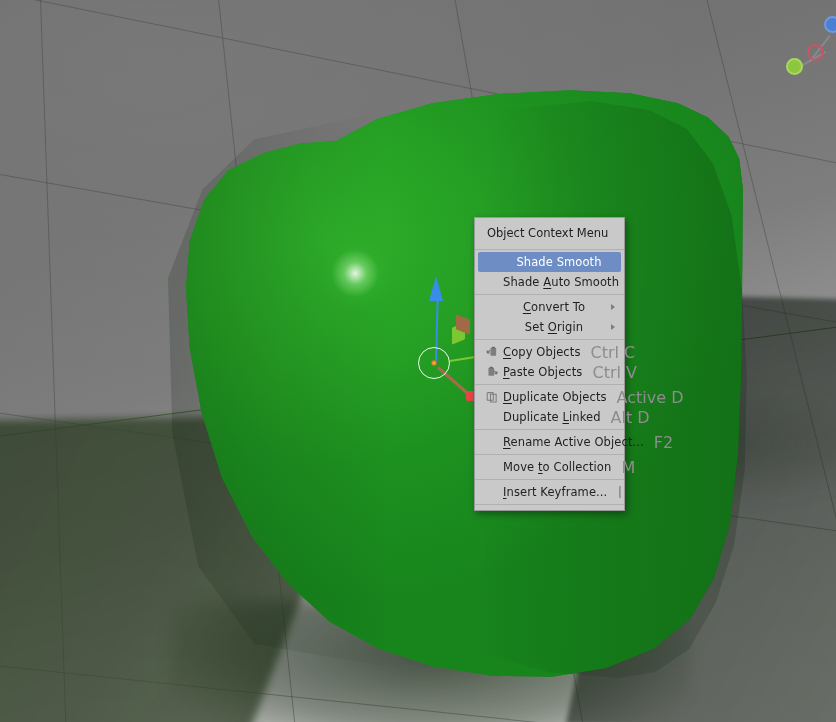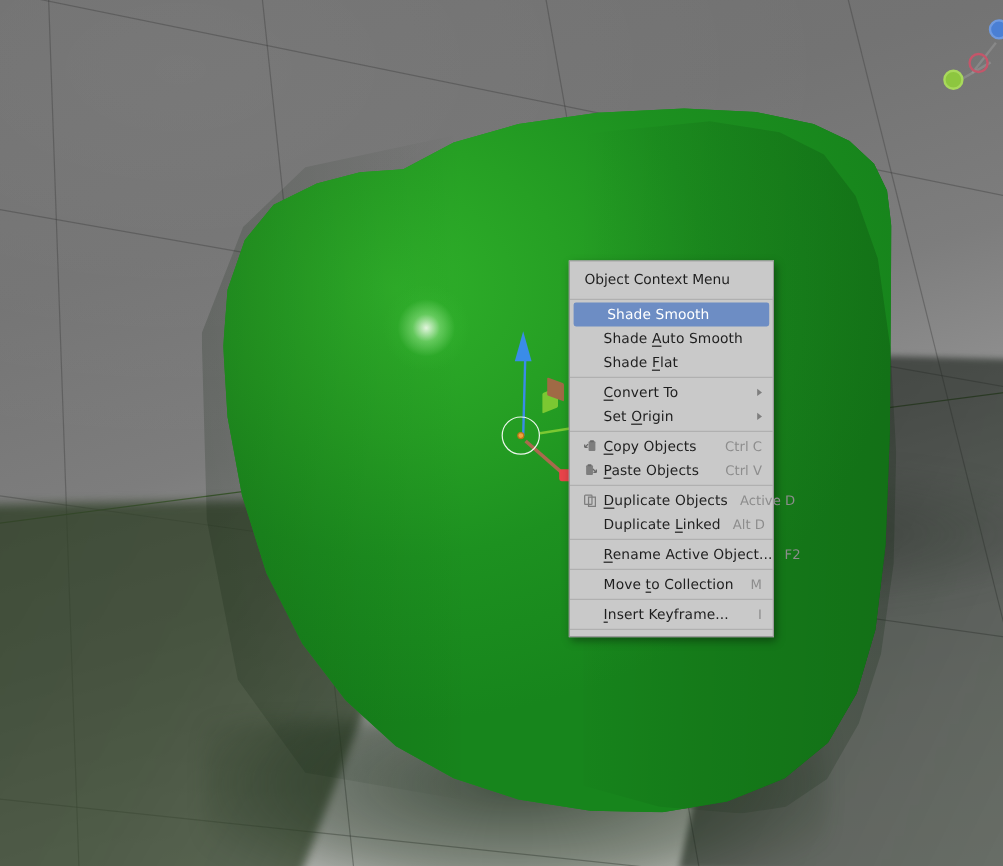--- a/index.html
+++ b/index.html
@@ -187,21 +187,21 @@
     height: 1.5px;
     background: rgba(160,160,160,0.45);
     transform-origin: 0 50%;
   }
 
   
   .ctx-menu {
     position: absolute;
     left: 474px;
     top: 217px;
-    width: 171px;
+    width: 151px;
     background: #c9c9c9;
     border: 1px solid #9a9a9a;
     box-shadow: 2px 3px 7px rgba(0,0,0,0.38);
     font-size: 11.5px;
     color: #212121;
     box-sizing: border-box;
     padding-bottom: 3px;
   }
   .ctx-title {
     padding: 8px 0 7px 12px;
@@ -233,24 +233,24 @@
   .ctx-icon {
     width: 17px;
     min-width: 17px;
     height: 16px;
     margin-right: 2px;
     display: flex;
     align-items: center;
     justify-content: center;
   }
   .ctx-icon.empty { width: 17px; min-width: 17px; }
-  .ctx-label { flex: 1; letter-spacing: 0.1px; }
+  .ctx-label { flex: 1; letter-spacing: 0.1px; text-align: center; }
   .ctx-shortcut {
     color: #8d8d8d;
-    font-size: 11px;
+    font-size: 16px;
     padding-left: 10px;
   }
   .ctx-arrow {
     width: 0; height: 0;
     border-left: 4.5px solid #7e7e7e;
     border-top: 3.5px solid transparent;
     border-bottom: 3.5px solid transparent;
     margin-left: 6px;
   }
   
@@ -316,24 +316,20 @@
     <div class="ctx-sep"></div>
     <div id="menu-body">
         <div class="ctx-item selected">
           <span class="ctx-icon empty"></span>
           <span class="ctx-label">Shade Smooth</span>
         </div>
         <div class="ctx-item">
           <span class="ctx-icon empty"></span>
           <span class="ctx-label">Shade <span class="acc">A</span>uto Smooth</span>
         </div>
-        <div class="ctx-item">
-          <span class="ctx-icon empty"></span>
-          <span class="ctx-label">Shade <span class="acc">F</span>lat</span>
-        </div>
         <div class="ctx-sep"></div>
         <div class="ctx-item">
           <span class="ctx-icon empty"></span>
           <span class="ctx-label"><span class="acc">C</span>onvert To</span>
           <span class="ctx-arrow"></span>
         </div>
         <div class="ctx-item">
           <span class="ctx-icon empty"></span>
           <span class="ctx-label">Set <span class="acc">O</span>rigin</span>
           <span class="ctx-arrow"></span>

